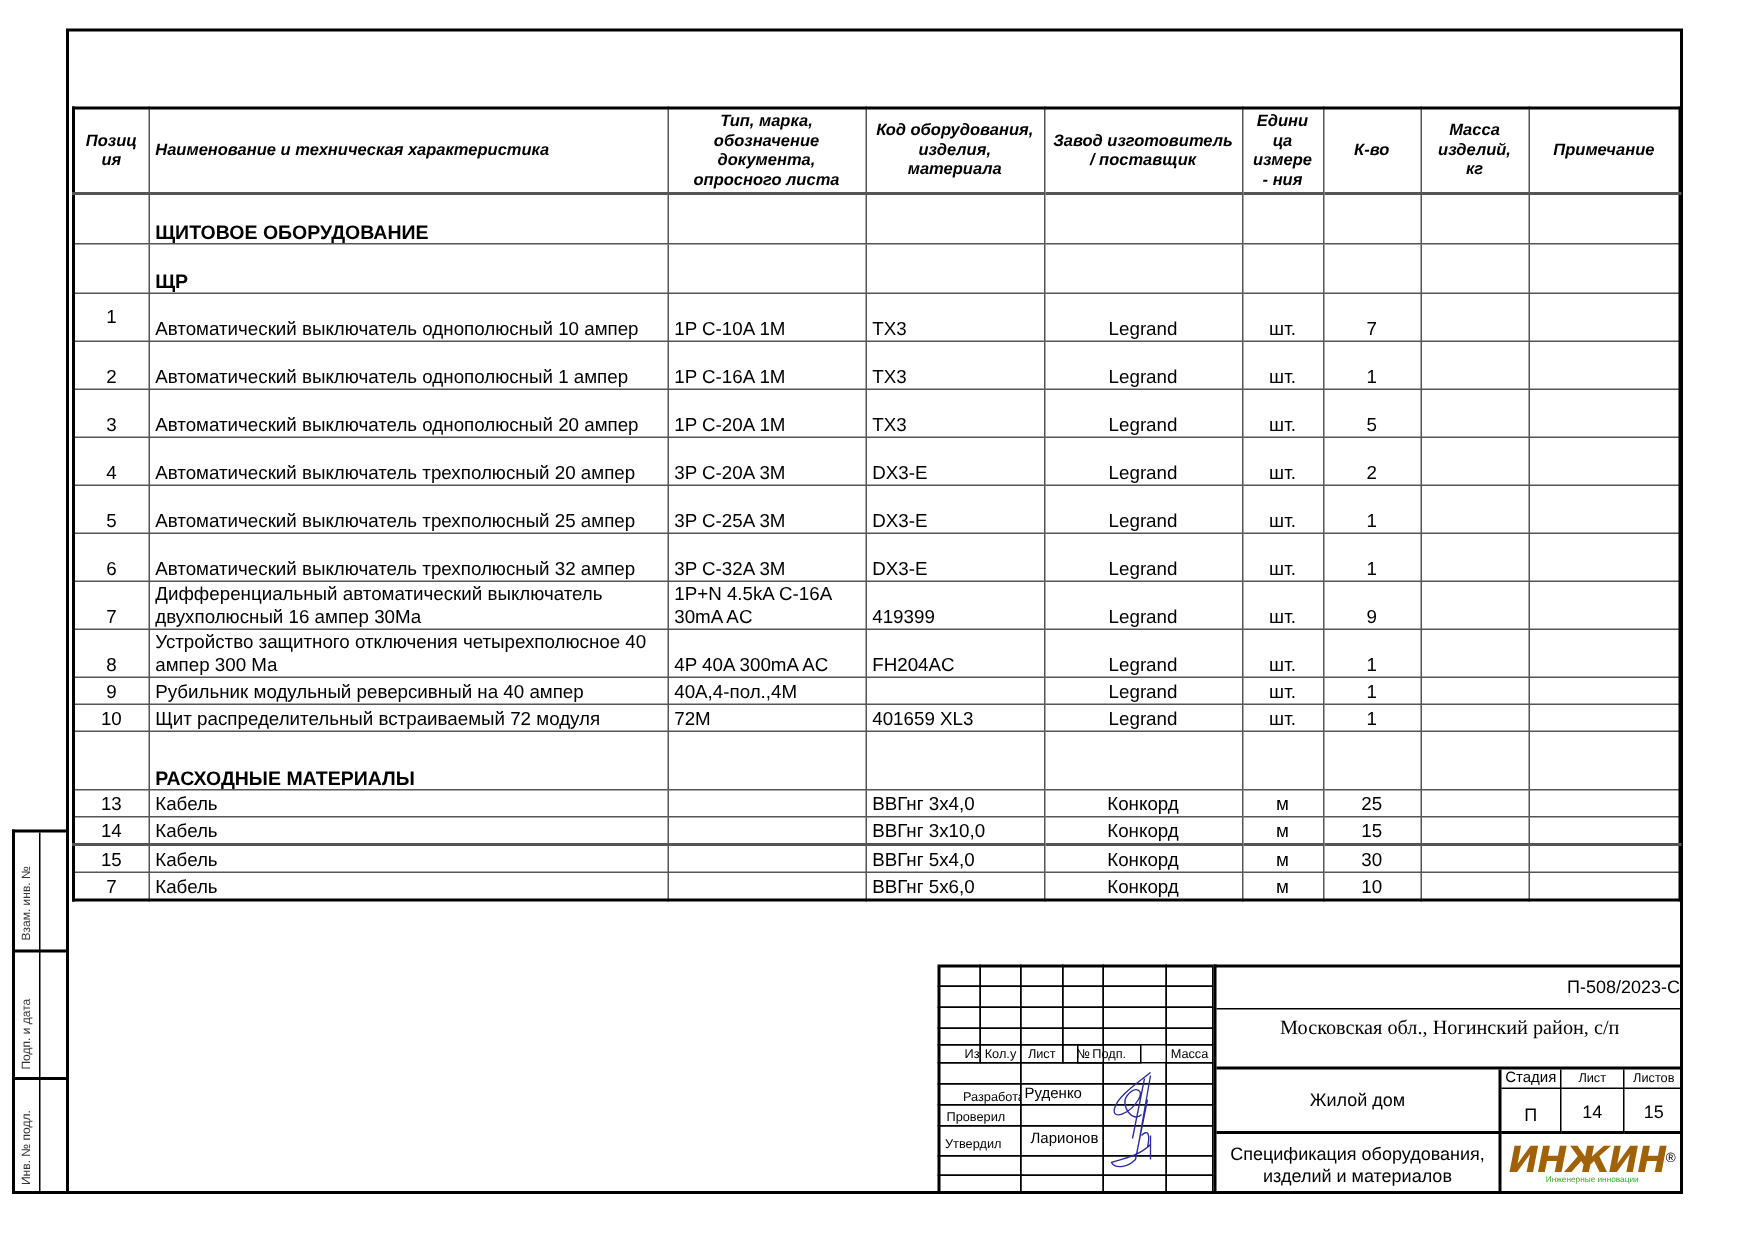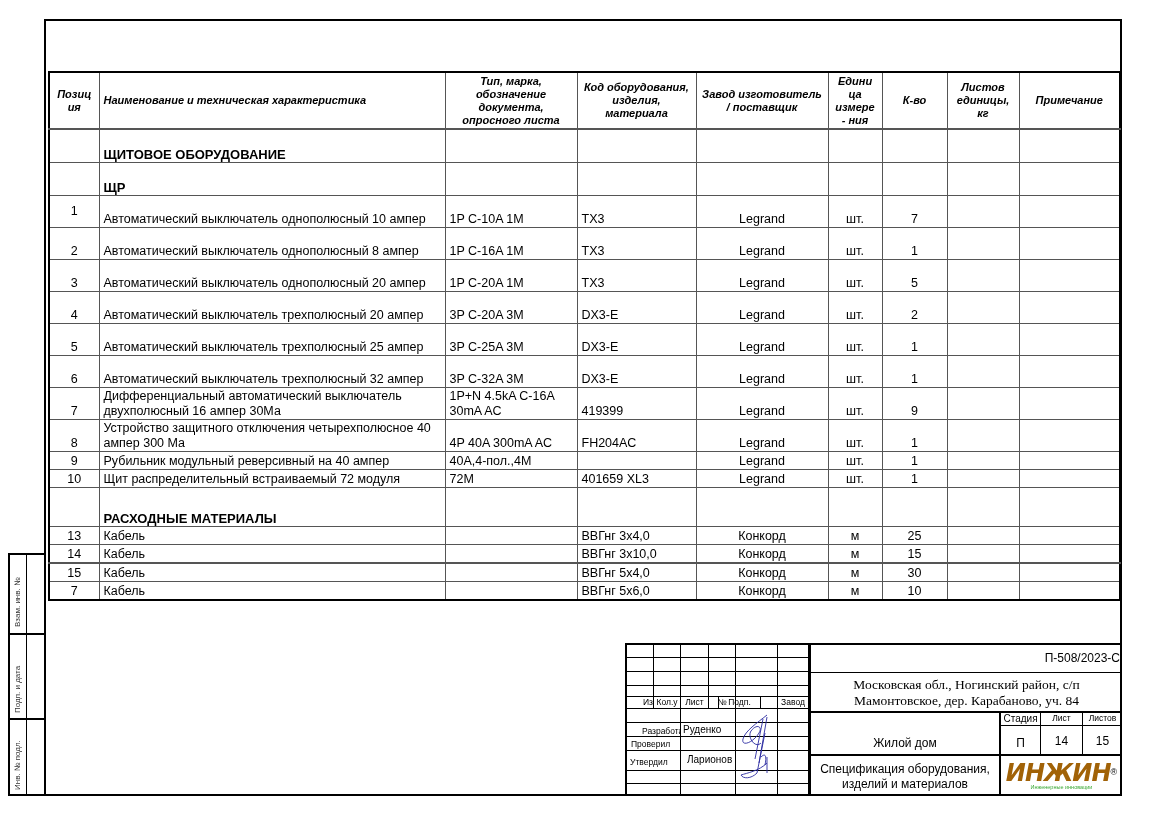--- a/index.html
+++ b/index.html
@@ -62,21 +62,21 @@
   </colgroup>
   <thead>
     <tr>
       <th>Позиц ия</th>
       <th class="left">Наименование и техническая характеристика</th>
       <th>Тип, марка, обозначение документа, опросного листа</th>
       <th>Код оборудования, изделия, материала</th>
       <th>Завод изготовитель / поставщик</th>
       <th>Едини ца измере - ния</th>
       <th>К-во</th>
-      <th>Листов единицы, кг</th>
+      <th>Масса изделий, кг</th>
       <th>Примечание</th>
     </tr>
   </thead>
   <tbody id="tbody">
     <tr class="rt">
       <td class="sec"></td>
         <td class="sec">ЩИТОВОЕ ОБОРУДОВАНИЕ</td>
         <td></td>
         <td></td>
         <td></td>
@@ -103,21 +103,21 @@
         <td>1P C-10A 1M</td>
         <td>TX3</td>
         <td class="c">Legrand</td>
         <td class="c">шт.</td>
         <td class="c">7</td>
         <td></td>
         <td></td>
       </tr>
     <tr class="r2">
         <td class="c">2</td>
-        <td>Автоматический выключатель однополюсный 8 ампер</td>
+        <td>Автоматический выключатель однополюсный 1 ампер</td>
         <td>1P C-16A 1M</td>
         <td>TX3</td>
         <td class="c">Legrand</td>
         <td class="c">шт.</td>
         <td class="c">1</td>
         <td></td>
         <td></td>
       </tr>
     <tr class="r2">
         <td class="c">3</td>
@@ -295,21 +295,21 @@
     <div class="sl" style="left:55px;top:42px;width:29px;height:12px;"></div>
     <div class="sl" style="left:83px;top:42px;width:28px;height:12px;"></div>
     <div class="sl" style="left:110px;top:42px;width:43px;height:12px;"></div>
     <div class="sl" style="left:152px;top:42px;width:32px;height:12px;"></div>
 
     <div class="sl" style="left:0;top:53px;width:29px;height:13px;border-left:2px solid #000;text-align:center;padding-left:16px;">Изм.</div>
     <div class="sl" style="left:28px;top:53px;width:28px;height:13px;text-align:center;">Кол.у</div>
     <div class="sl" style="left:55px;top:53px;width:29px;height:13px;text-align:center;">Лист</div>
     <div class="sl" style="left:83px;top:53px;width:28px;height:13px;text-align:center;">№</div>
     <div class="sl" style="left:93px;top:53px;width:43px;height:13px;text-align:center;">Подп.</div>
-    <div class="sl" style="left:152px;top:53px;width:32px;height:13px;text-align:center;">Завод</div>
+    <div class="sl" style="left:152px;top:53px;width:32px;height:13px;text-align:center;">Масса</div>
 
     <div class="sl" style="left:0;top:65px;width:56px;height:15px;border-left:2px solid #000;"></div>
     <div class="sl" style="left:55px;top:65px;width:56px;height:15px;"></div>
     <div class="sl" style="left:110px;top:65px;width:43px;height:15px;"></div>
     <div class="sl" style="left:152px;top:65px;width:32px;height:15px;"></div>
 
     <div class="sl" style="left:0;top:79px;width:56px;height:15px;border-left:2px solid #000;padding:3px 0 0 15px;">Разработал</div>
     <div class="sl" style="left:55px;top:79px;width:56px;height:15px;padding:2px 0 0 2px;font-size:10px;">Руденко</div>
     <div class="sl" style="left:110px;top:79px;width:43px;height:15px;"></div>
     <div class="sl" style="left:152px;top:79px;width:32px;height:15px;"></div>
@@ -336,23 +336,22 @@
 
     <svg class="sig" viewBox="0 0 40 70">
       <path d="M30 2 C20 10, 8 18, 6 26 C4 34, 16 30, 22 20 C26 14, 20 10, 14 18 C10 24, 18 36, 24 30 M26 6 L18 46 M30 4 L22 50 M28 20 L20 60 C14 66, 6 66, 4 62 C10 60, 22 58, 30 50 M24 44 C28 40, 30 42, 28 52 M30 44 L30 60" fill="none" stroke="#2a2aa0" stroke-width="0.9"></path>
     </svg>
   </div>
 
   <div class="stamp-right">
     <div class="sr" style="left:0;top:0;width:311px;height:28px;border-bottom:1px solid #000;text-align:right;padding:6px 2px 0 0;font-size:12px;">П-508/2023-С</div>
     <div class="sr" style="left:0;top:28px;width:311px;height:40px;border-bottom:2px solid #000;text-align:center;padding-top:4px;font-family:'Liberation Serif', serif;font-size:13.5px;line-height:16px;">
       <div>Московская обл., Ногинский район, с/п</div>
-      <div>Мамонтовское, дер. Карабаново, уч. 84</div>
     </div>
-    <div class="sr" style="left:0;top:68px;width:190px;height:43px;border-bottom:2px solid #000;border-right:2px solid #000;text-align:center;padding-top:23px;font-size:12px;">Жилой дом</div>
+    <div class="sr" style="left:0;top:68px;width:190px;height:43px;border-bottom:2px solid #000;border-right:2px solid #000;text-align:center;padding-top:13px;font-size:12px;">Жилой дом</div>
     <div class="sr" style="left:190px;top:68px;width:40px;height:13px;border-right:1px solid #000;border-bottom:1px solid #000;font-size:10px;text-align:center;">Стадия</div>
     <div class="sr" style="left:230px;top:68px;width:42px;height:13px;border-right:1px solid #000;border-bottom:1px solid #000;font-size:8.5px;text-align:center;">Лист</div>
     <div class="sr" style="left:272px;top:68px;width:39px;height:13px;border-bottom:1px solid #000;font-size:8.5px;text-align:center;">Листов</div>
     <div class="sr" style="left:190px;top:81px;width:40px;height:30px;border-right:1px solid #000;border-bottom:2px solid #000;font-size:12px;text-align:center;padding-top:10px;">П</div>
     <div class="sr" style="left:230px;top:81px;width:42px;height:30px;border-right:1px solid #000;border-bottom:2px solid #000;font-size:12px;text-align:center;padding-top:8px;">14</div>
     <div class="sr" style="left:272px;top:81px;width:39px;height:30px;border-bottom:2px solid #000;font-size:12px;text-align:center;padding-top:8px;">15</div>
     <div class="sr" style="left:0;top:111px;width:190px;height:40px;border-right:2px solid #000;text-align:center;padding-top:6px;font-size:12px;line-height:15px;">
       <div>Спецификация оборудования,</div>
       <div>изделий и материалов</div>
     </div>

